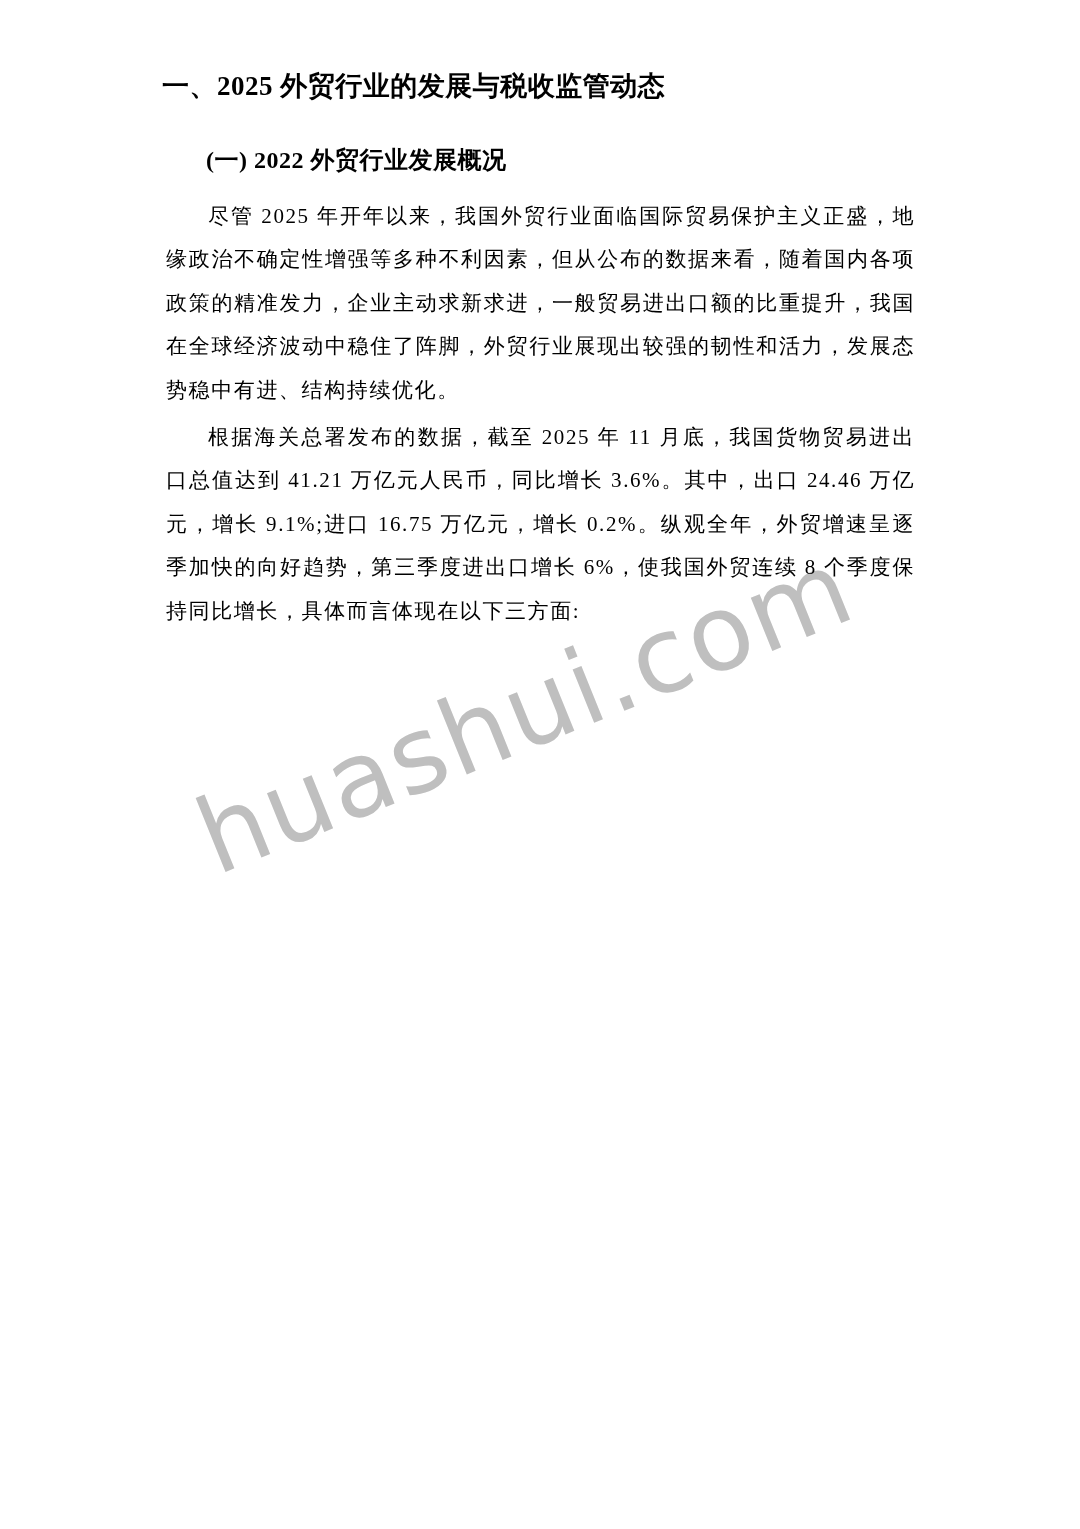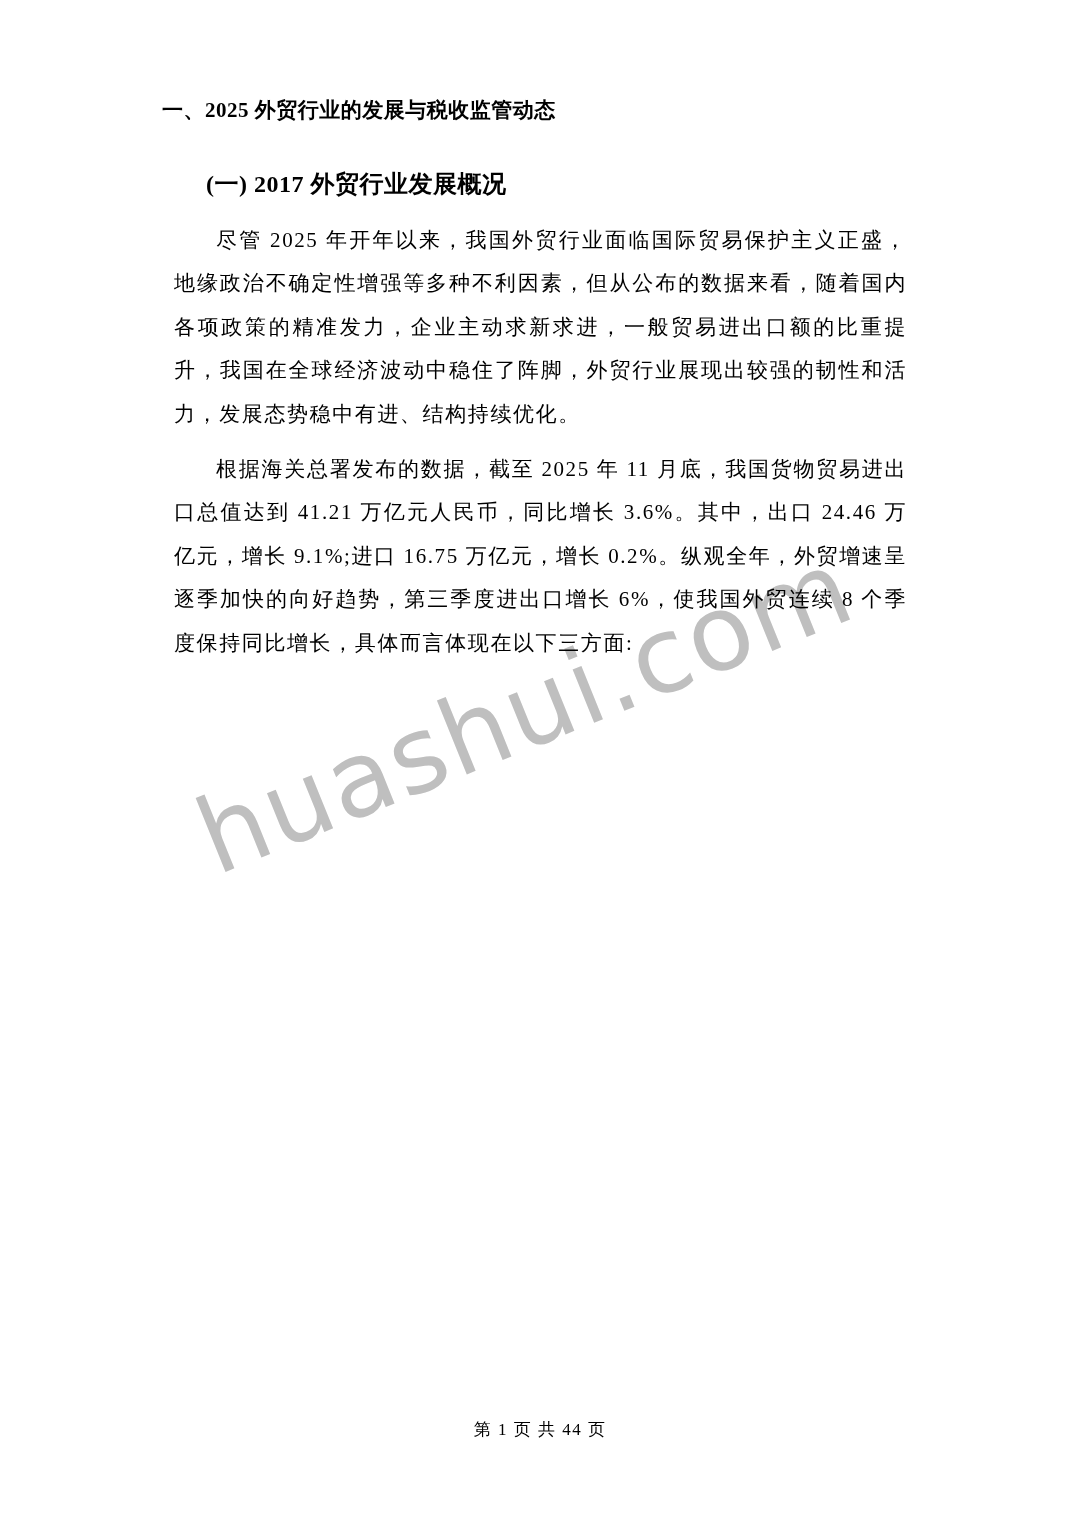--- a/index.html
+++ b/index.html
@@ -28,42 +28,42 @@
     z-index: 1;
     user-select: none;
   }
   .content {
     position: absolute;
     left: 162px; top: 0;
     width: 757px;
     z-index: 2;
   }
   h1.doc-h1 {
-    margin: 92px 0 0 0;
-    font-size: 21px;
+    margin: 68px 0 0 0;
+    font-size: 27px;
     line-height: 37px;
     font-weight: bold;
     letter-spacing: 0.5px;
   }
   h2.doc-h2 {
     font-size: 24px;
     line-height: 33px;
     font-weight: bold;
     text-indent: 44px;
     letter-spacing: 0.5px;
   }
   h2.doc-h2.first { margin: 39px 0 0 0; }
   h2.doc-h2.second { margin: 8px 0 0 0; }
   p.body-para {
     font-size: 21px;
     line-height: 43.4px;
     letter-spacing: 1.6px;
     text-align: justify;
     text-indent: 42px;
-    margin: 12px;
+    margin: 4px;
   }
   p.body-para.first { margin-top: 18px; }
   .footer {
     position: absolute;
     left: 0; top: 1418px;
     width: 100%;
     text-align: center;
     font-size: 17px;
     letter-spacing: 1.5px;
     z-index: 2;
@@ -73,27 +73,26 @@
 <body>
 
 <div class="page">
 
   <div class="watermark">huashui.com</div>
 
   <div class="content">
 
     <h1 class="doc-h1">一、2025 外贸行业的发展与税收监管动态</h1>
 
-    <h2 class="doc-h2 first">(一) 2017 外贸行业发展概况</h2>
+    <h2 class="doc-h2 first">(一) 2022 外贸行业发展概况</h2>
 
     <p class="body-para first">尽管 2025 年开年以来，我国外贸行业面临国际贸易保护主义正盛，地缘政治不确定性增强等多种不利因素，但从公布的数据来看，随着国内各项政策的精准发力，企业主动求新求进，一般贸易进出口额的比重提升，我国在全球经济波动中稳住了阵脚，外贸行业展现出较强的韧性和活力，发展态势稳中有进、结构持续优化。</p>
 
     <p class="body-para">根据海关总署发布的数据，截至 2025 年 11 月底，我国货物贸易进出口总值达到 41.21 万亿元人民币，同比增长 3.6%。其中，出口 24.46 万亿元，增长 9.1%;进口 16.75 万亿元，增长 0.2%。纵观全年，外贸增速呈逐季加快的向好趋势，第三季度进出口增长 6%，使我国外贸连续 8 个季度保持同比增长，具体而言体现在以下三方面:</p>
 
 
 
 
 
   </div>
 
-  <div class="footer">第 1 页 共 44 页</div>
 
 </div>
 
 </body></html>

